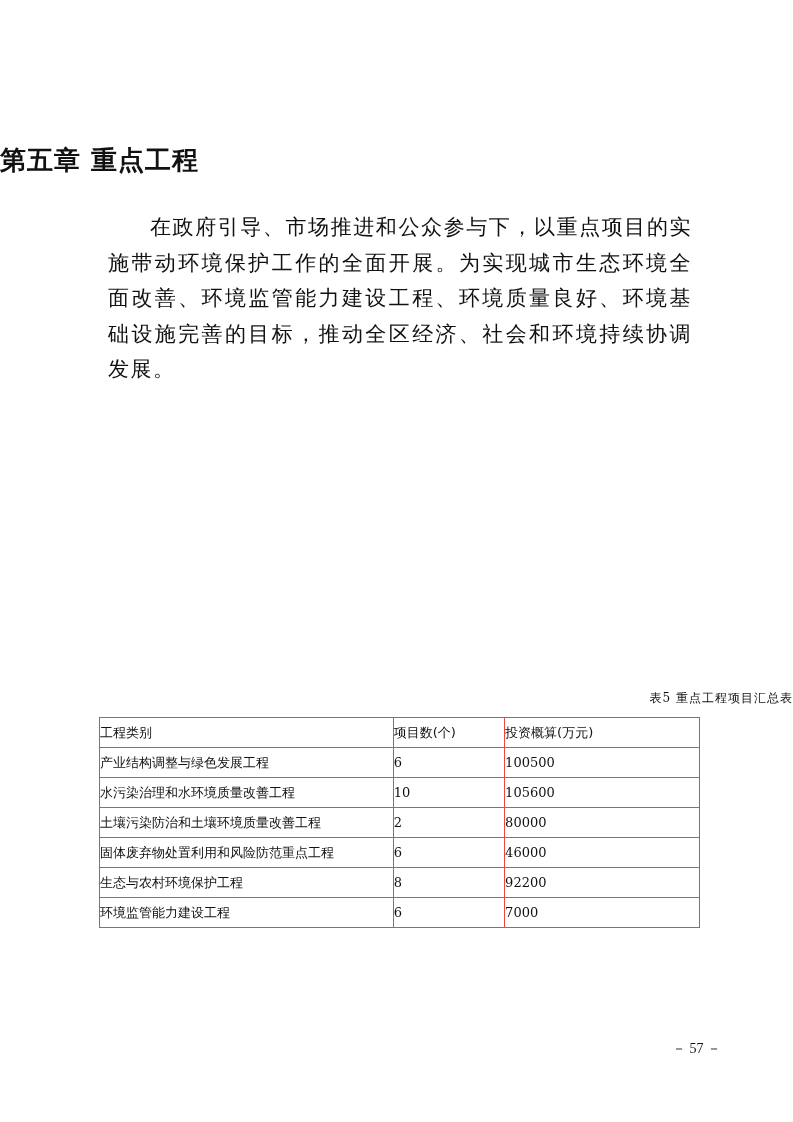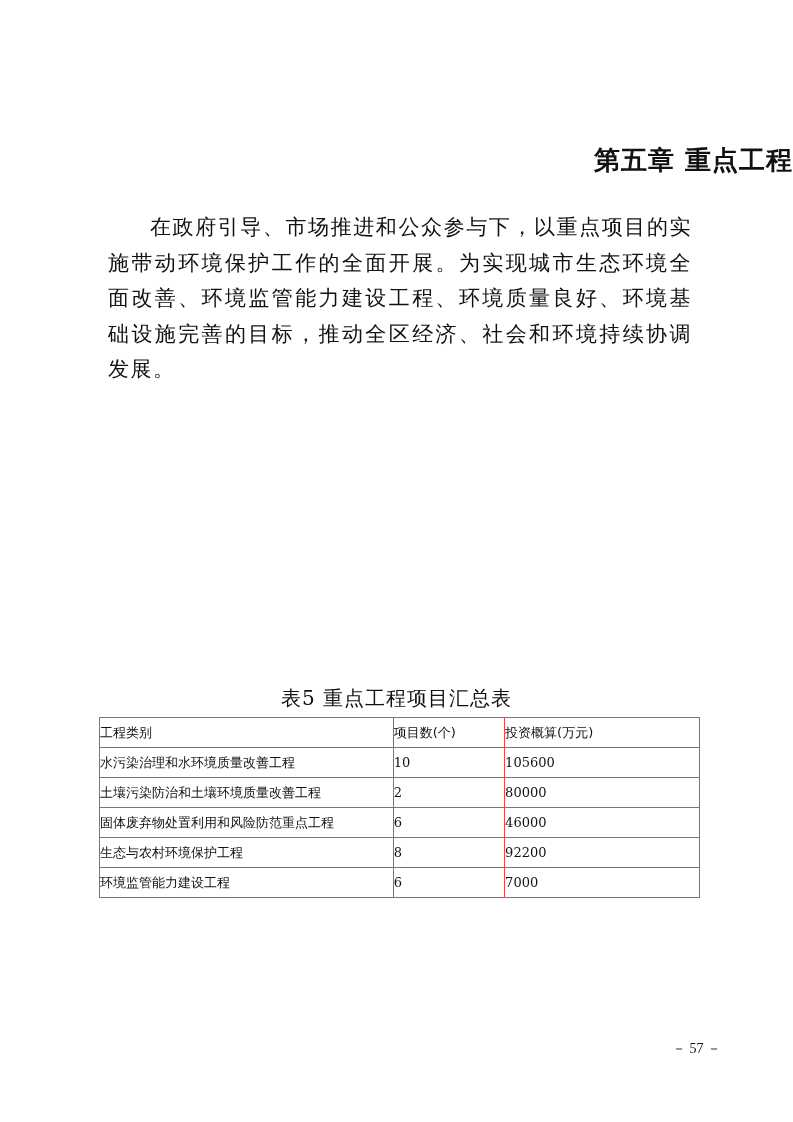--- a/index.html
+++ b/index.html
@@ -1,25 +1,25 @@
 <!DOCTYPE html>
 <html><head>
   <meta charset="utf-8">
   <style>
     html, body { margin: 0; padding: 0; background: #ffffff; }
     body { width: 793px; height: 1122px; position: relative; overflow: hidden;
            font-family: "DejaVu Serif", "Liberation Serif", serif; color: #111; }
-    .title { position: absolute; top: 140px; left: 0; width: 793px; text-align: right;
+    .title { position: absolute; top: 140px; left: 0; width: 793px; text-align: left;
              font-family: "DejaVu Sans", "Liberation Sans", sans-serif; font-weight: bold;
              font-size: 26px; letter-spacing: 1px; line-height: 40px; }
     .body-text { position: absolute; left: 108px; width: 584px; top: 210px;
                  font-size: 21px; line-height: 35.5px; text-align: justify; letter-spacing: 1.5px; }
     .body-text p { margin: 0; text-indent: 2em; }
-    .caption { position: absolute; top: 686px; left: 0; width: 793px; text-align: center;
-               font-size: 20px; letter-spacing: 1px; line-height: 24px; }
+    .caption { position: absolute; top: 686px; left: 0; width: 793px; text-align: right;
+               font-size: 12px; letter-spacing: 1px; line-height: 24px; }
     table.summary { position: absolute; top: 717px; left: 99px; width: 601px;
                     border-collapse: collapse; font-family: "DejaVu Sans", "Liberation Sans", sans-serif;
                     font-size: 13px; }
     table.summary td, table.summary th { border: 1px solid #ef4444; height: 29px; text-align: left;
                     padding: 0; font-weight: normal; }
     table.summary { border: 1.5px solid #111; }
     .c1 { width: 295px; } .c2 { width: 111px; margin-top: 40px; } .c3 { width: 195px; }
     .num { font-family: "DejaVu Serif", "Liberation Serif", serif; }
     .pagenum { position: absolute; top: 1040px; left: 672px; font-size: 14px;
                font-family: Liberation Serif, serif; }
@@ -38,20 +38,25 @@
 <table class="summary">
   <thead>
     <tr>
       <th class="c1">工程类别</th>
       <th class="c2">项目数(个)</th>
       <th class="c3">投资概算(万元)</th>
     </tr>
   </thead>
   <tbody>
     <tr>
+      <td>产业结构调整与绿色发展工程</td>
+      <td class="num">6</td>
+      <td class="num">100500</td>
+    </tr>
+    <tr>
       <td>水污染治理和水环境质量改善工程</td>
       <td class="num">10</td>
       <td class="num">105600</td>
     </tr>
     <tr>
       <td>土壤污染防治和土壤环境质量改善工程</td>
       <td class="num">2</td>
       <td class="num">80000</td>
     </tr>
     <tr>

